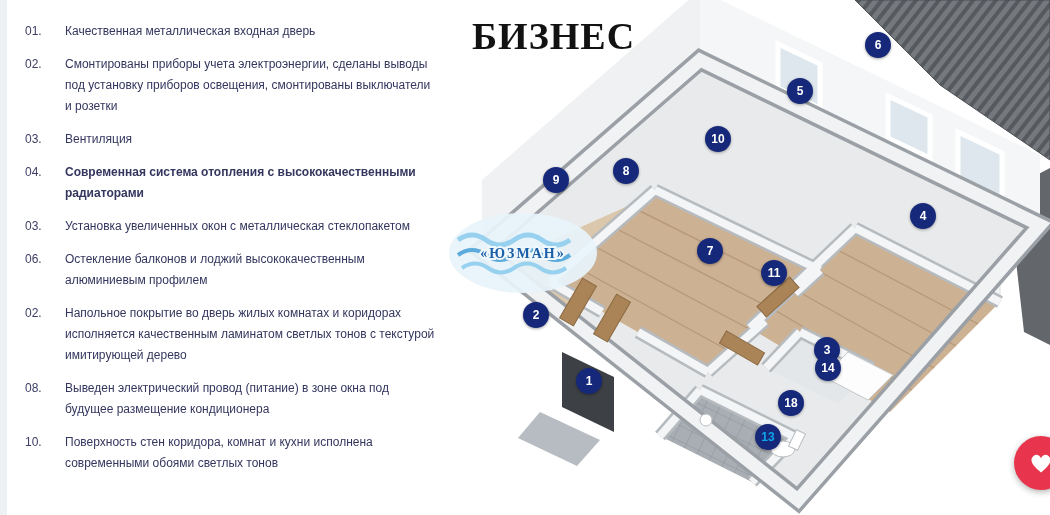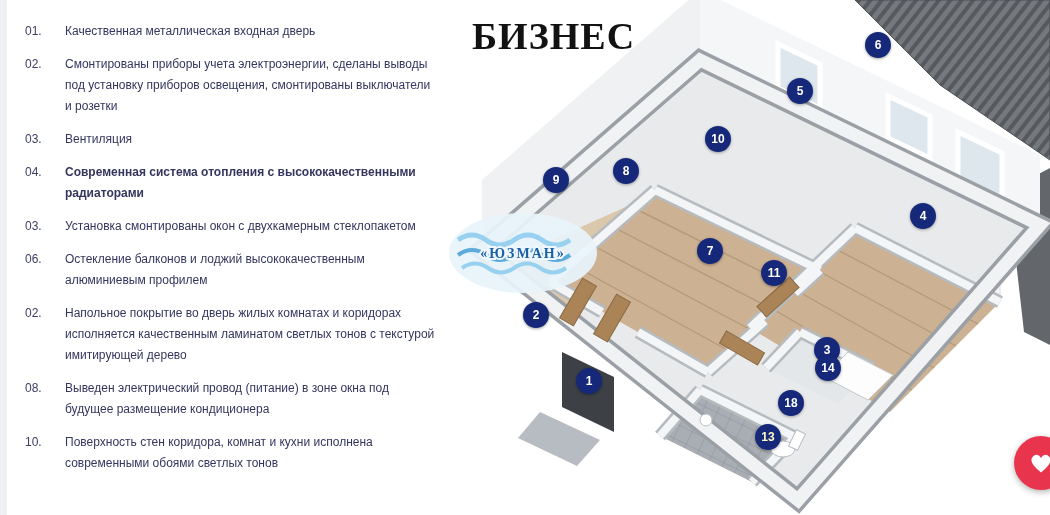--- a/index.html
+++ b/index.html
@@ -51,21 +51,21 @@
       <li class="feature">
         <span class="f-num">03.</span>
         <span class="f-text">Вентиляция</span>
       </li>
       <li class="feature">
         <span class="f-num">04.</span>
         <span class="f-text link-text">Современная система отопления с высококачественными радиаторами</span>
       </li>
       <li class="feature">
         <span class="f-num">03.</span>
-        <span class="f-text">Установка смонтированы окон с двухкамерным стеклопакетом</span>
+        <span class="f-text">Установка увеличенных окон с металлическая стеклопакетом</span>
       </li>
       <li class="feature">
         <span class="f-num">06.</span>
         <span class="f-text">Остекление балконов и лоджий высококачественным алюминиевым профилем</span>
       </li>
       <li class="feature">
         <span class="f-num">02.</span>
         <span class="f-text">Напольное покрытие во дверь жилых комнатах и коридорах исполняется качественным ламинатом светлых тонов с текстурой имитирующей дерево</span>
       </li>
       <li class="feature">
@@ -192,21 +192,21 @@
     <div class="badge" style="left: 827px; top: 350px; background: rgb(22, 40, 121); color: rgb(255, 255, 255);">3</div>
     <div class="badge" style="left: 923px; top: 216px; background: rgb(22, 40, 121); color: rgb(255, 255, 255);">4</div>
     <div class="badge" style="left: 800px; top: 91px; background: rgb(22, 40, 121); color: rgb(255, 255, 255);">5</div>
     <div class="badge" style="left: 878px; top: 45px; background: rgb(22, 40, 121); color: rgb(255, 255, 255);">6</div>
     <div class="badge" style="left: 710px; top: 251px; background: rgb(22, 40, 121); color: rgb(255, 255, 255);">7</div>
     <div class="badge" style="left: 626px; top: 171px; background: rgb(22, 40, 121); color: rgb(255, 255, 255);">8</div>
     <div class="badge" style="left: 556px; top: 180px; background: rgb(22, 40, 121); color: rgb(255, 255, 255);">9</div>
     <div class="badge" style="left: 718px; top: 139px; background: rgb(22, 40, 121); color: rgb(255, 255, 255);">10</div>
     <div class="badge" style="left: 774px; top: 273px; background: rgb(22, 40, 121); color: rgb(255, 255, 255);">11</div>
     <div class="badge" style="left: 791px; top: 403px; background: rgb(22, 40, 121); color: rgb(255, 255, 255);">18</div>
-    <div class="badge" style="left: 768px; top: 437px; background: rgb(22, 40, 121); color: #fef9c3;">13</div>
+    <div class="badge" style="left: 768px; top: 437px; background: rgb(22, 40, 121); color: #0ea5e9;">13</div>
     <div class="badge" style="left: 828px; top: 368px; background: rgb(22, 40, 121); color: rgb(255, 255, 255);">14</div>
   </div>
 
 <button class="fab" type="button" style="background: rgb(232, 53, 77);">
   <span>
     <svg viewBox="0 0 32 32">
         <path d="M16 26 C 7 19, 3 13, 8 8.5 C 11 6, 14.5 7.5, 16 11 C 17.5 7.5, 21 6, 24 8.5 C 29 13, 25 19, 16 26 Z" fill="#ffffff"></path>
       </svg>
   </span>
 </button>

